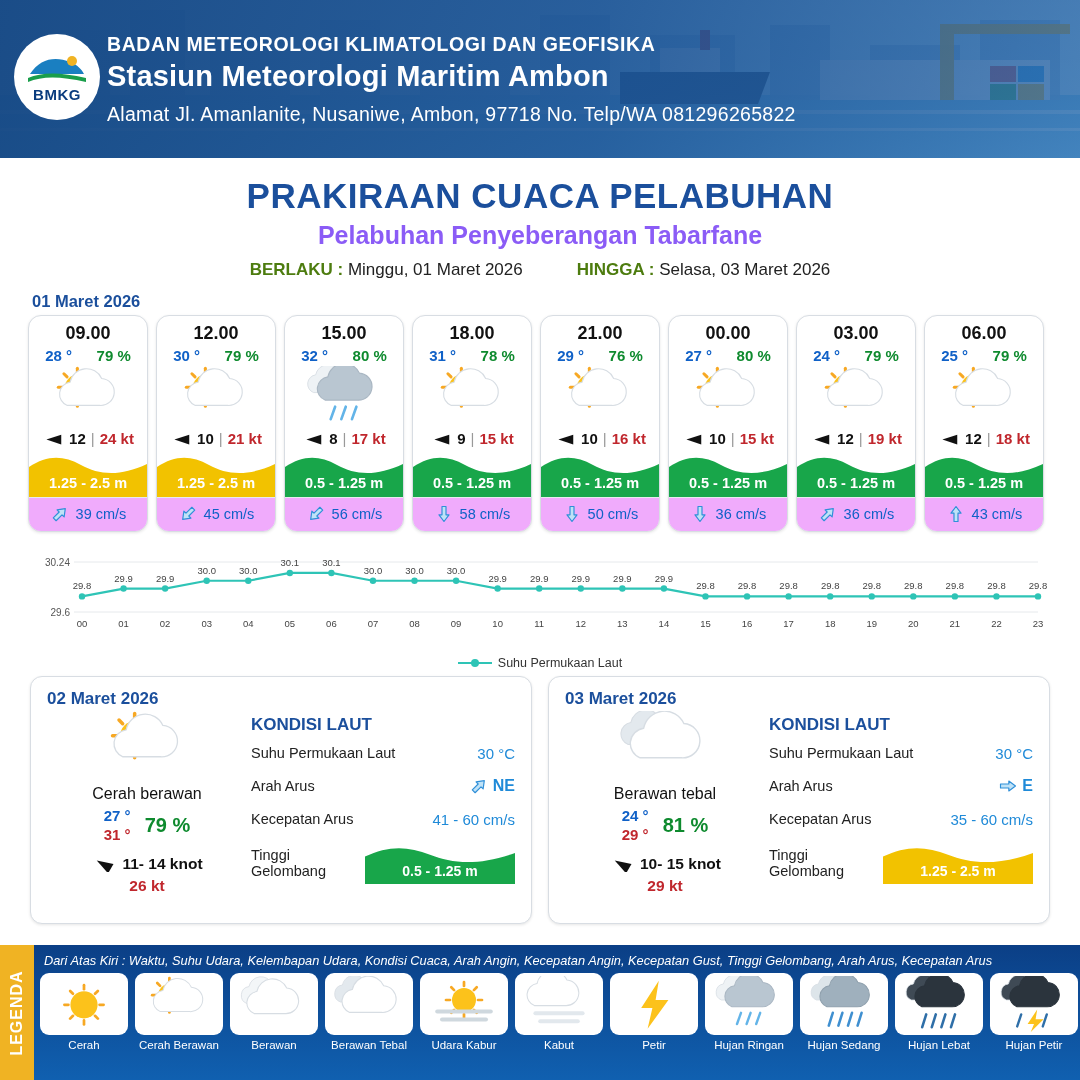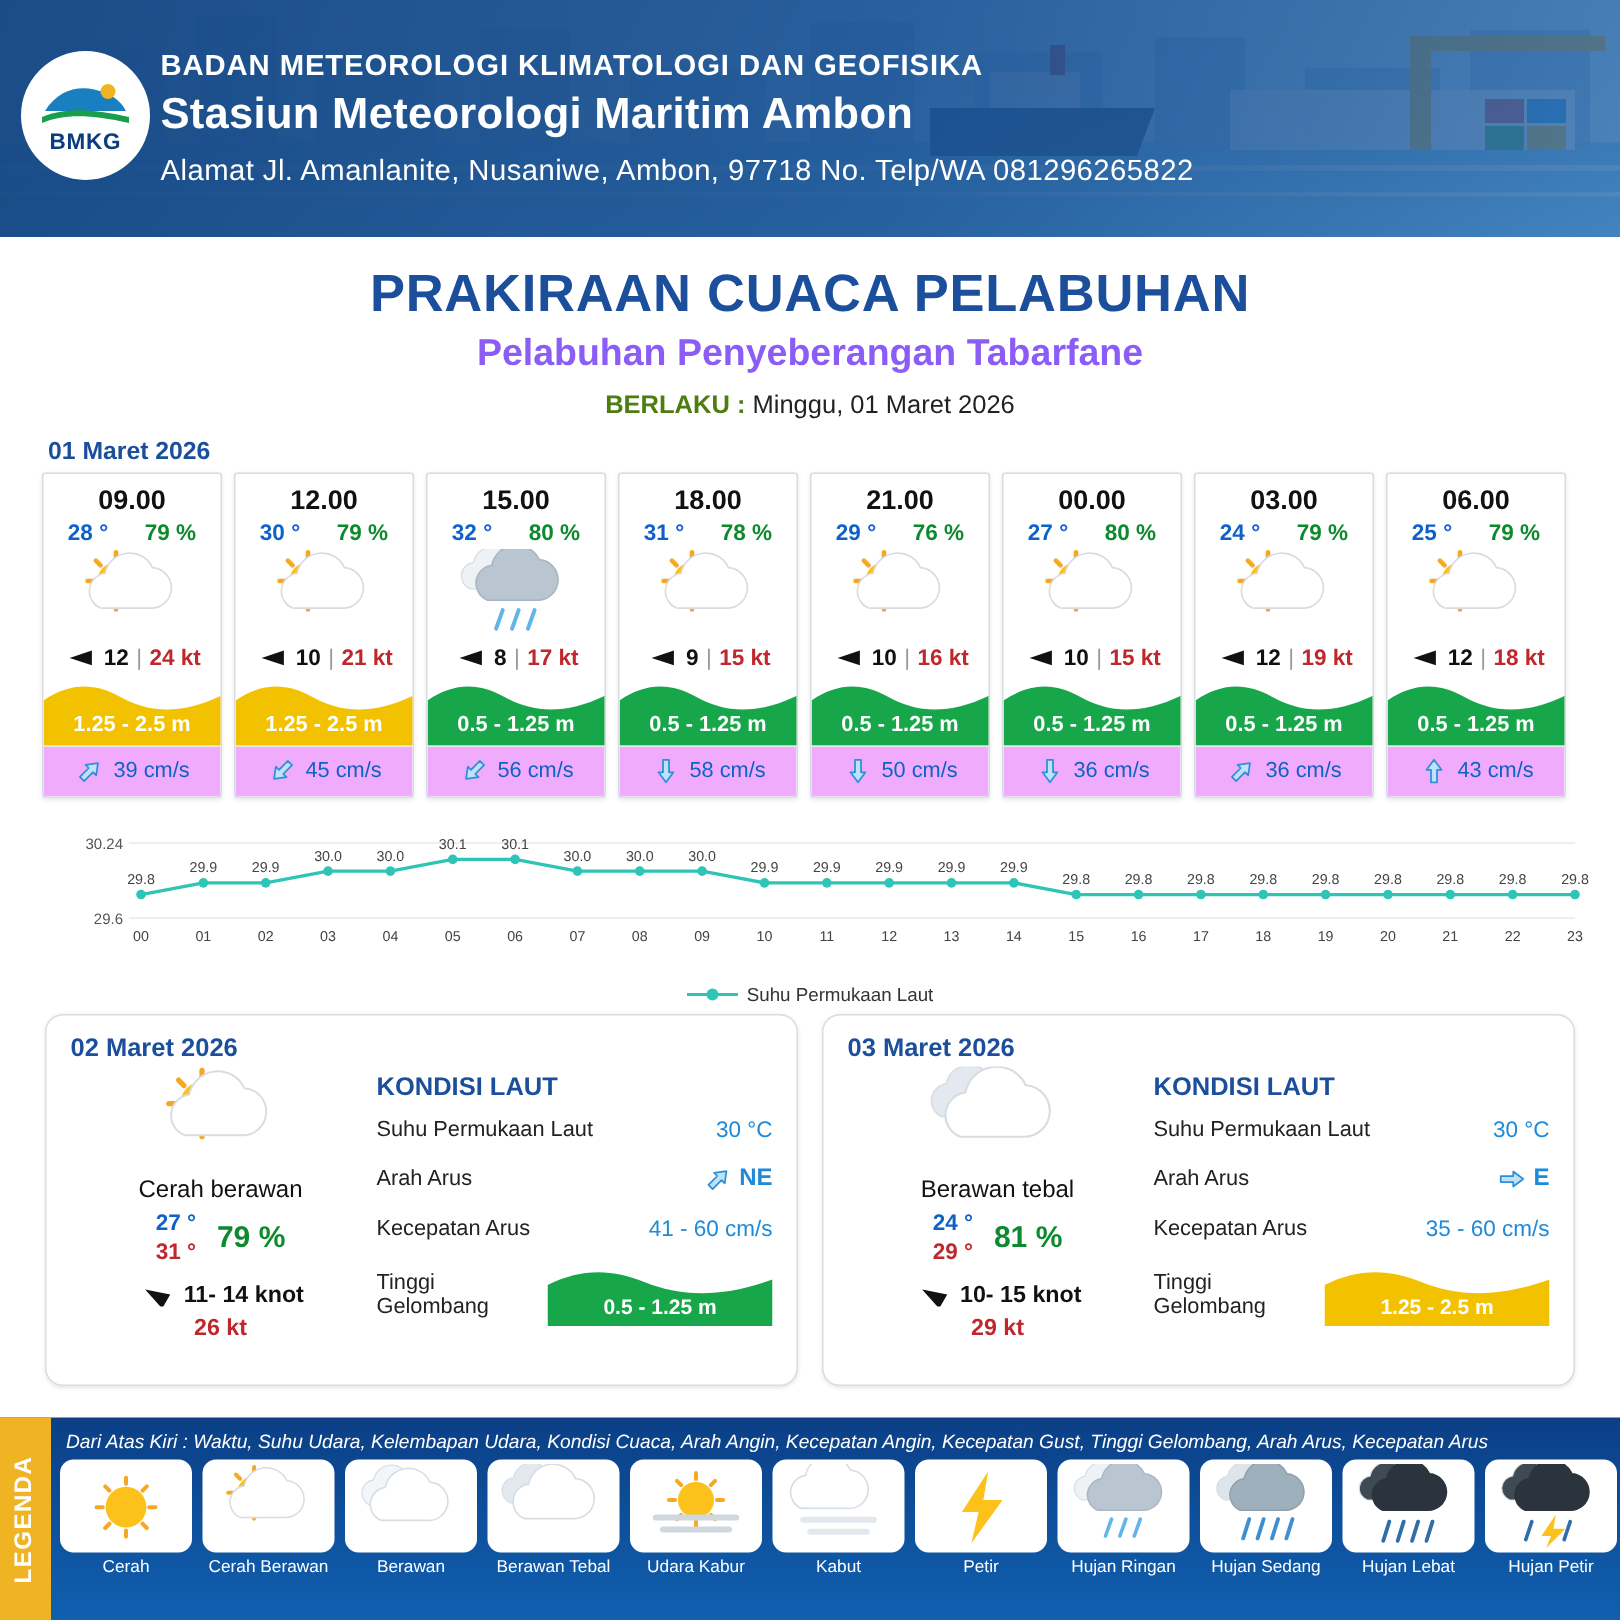--- a/index.html
+++ b/index.html
@@ -60,21 +60,21 @@
   
   .day1-label {
     margin:12px 0 4px 32px; font-size:16.5px; font-weight:bold; color:#1b4f9c;
   }
 
   
   .cards {
     display:flex; gap:8px; padding:0 28px; align-items:flex-start;
   }
   .card {
-    width:120px; background:#ffffff; border:1px solid #d8dde3; border-radius:2px;
+    width:120px; background:#ffffff; border:1px solid #d8dde3; border-radius:13px;
     box-shadow:0 1px 3px rgba(0,0,0,.10); overflow:hidden; position:relative;
   }
   .c-time {
     text-align:center; font-size:18px; font-weight:bold; color:#111; padding:7px 0 2px;
   }
   .c-vals {
     display:flex; justify-content:space-around; align-items:center; padding:1px 4px 2px;
   }
   .c-temp { color:#1061c7; font-size:15px; font-weight:bold; }
   .c-hum { color:#0e8a2e; font-size:15px; font-weight:bold; }
@@ -92,21 +92,21 @@
     font-size:14.5px; font-weight:bold; color:#ffffff;
   }
   .c-cur {
     display:flex; align-items:center; justify-content:center; gap:6px;
     padding:6px 0 7px; font-size:14.5px; color:#1061c7; border-top:1px solid #e7eaee;
     background:#f0abfc;
   }
 
   
   .chart-wrap {
-    margin:12px 36px 0; height:110px; position:relative;
+    margin:12px 24px 0; height:110px; position:relative;
   }
   .chart-svg { display:block; }
   .chart-legend {
     text-align:center; font-size:12.5px; color:#333; margin-top:2px;
     display:flex; align-items:center; justify-content:center; gap:6px;
   }
   .legend-line { width:34px; height:2px; background:#2ec4b6; position:relative; display:inline-block;}
   .legend-line:after{
     content:""; position:absolute; left:13px; top:-3px; width:8px; height:8px;
     border-radius:50%; background:#2ec4b6;
@@ -228,20 +228,24 @@
     <div class="hdr-line3">Alamat Jl. Amanlanite, Nusaniwe, Ambon, 97718   No. Telp/WA  081296265822</div>
   </div>
 </div>
 
 <div class="title-main">PRAKIRAAN CUACA PELABUHAN</div>
 <div class="title-sub">Pelabuhan Penyeberangan Tabarfane</div>
 <div class="valid-row">
   <div>
     <b>BERLAKU :</b>
     <span>Minggu, 01 Maret 2026</span>
+  </div>
+  <div>
+    <b>HINGGA :</b>
+    <span>Selasa, 03 Maret 2026</span>
   </div>
 </div>
 
 <div class="day1-label">01 Maret 2026</div>
 
 <div class="cards" id="hourly-cards">
     <div class="card">
     <div class="c-time">09.00</div>
     <div class="c-vals">
       <span class="c-temp">28 °</span>

